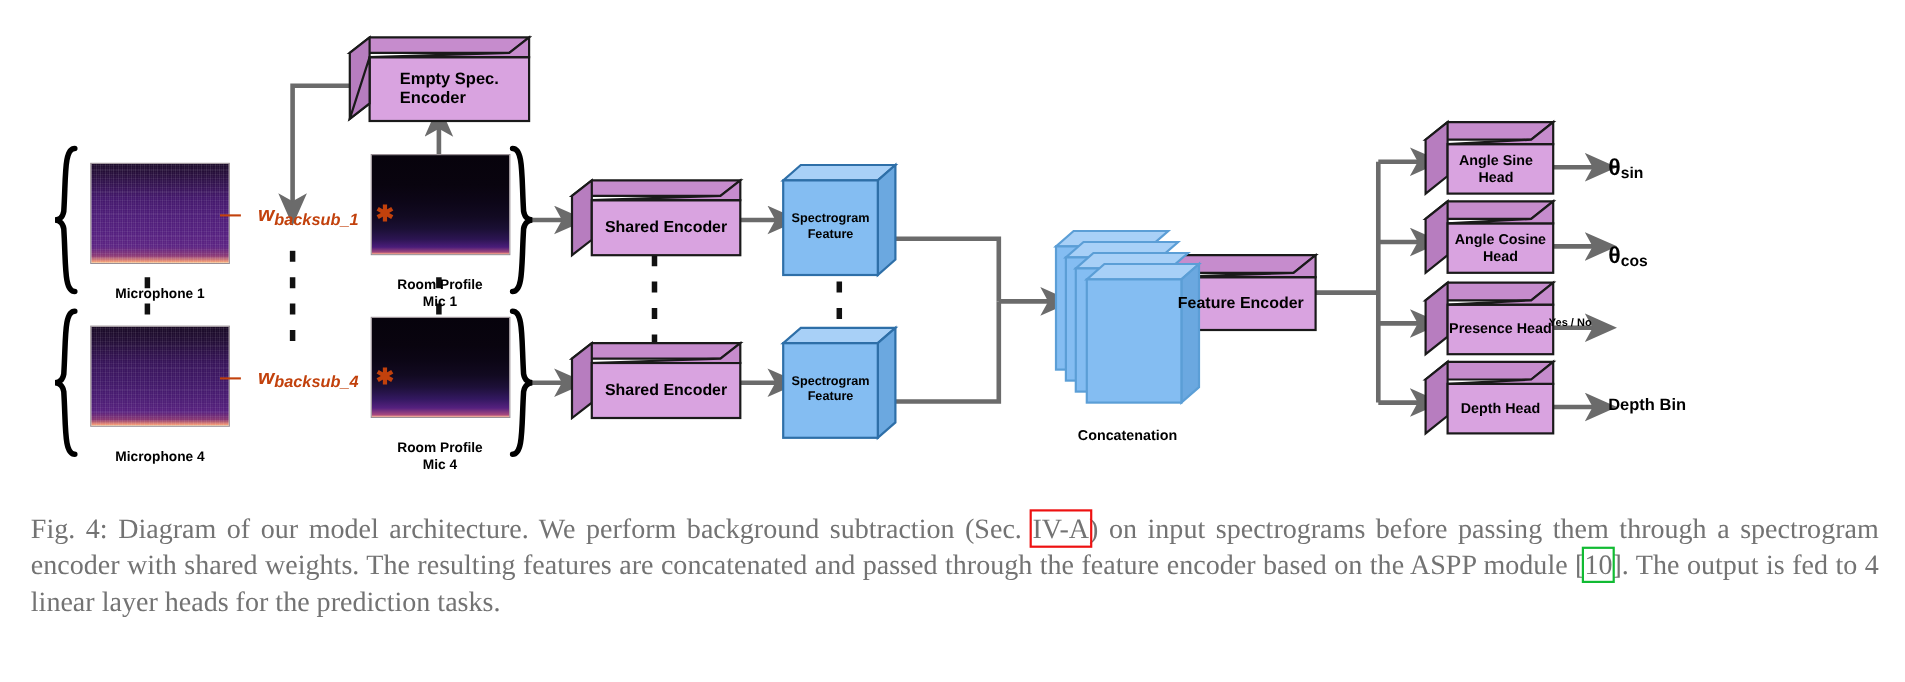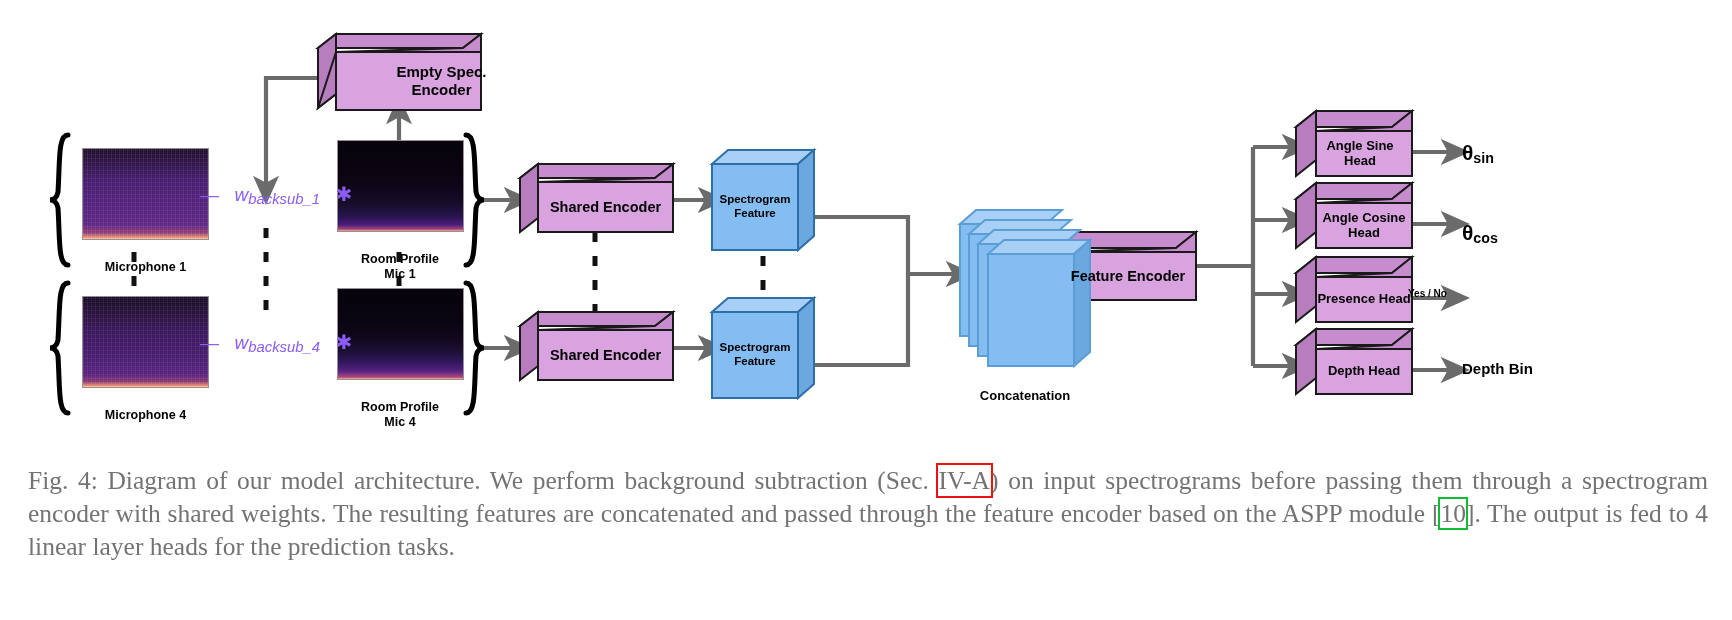--- a/index.html
+++ b/index.html
@@ -23,21 +23,21 @@
     position:absolute; left:0; top:0; right:0; bottom:0;
     opacity:.55; mix-blend-mode:screen;
   }
   .caption-lbl {
     position:absolute; text-align:center; font-weight:bold; color:#000;
     font-size:12.5px; line-height:1.25; white-space:pre-line;
   }
 
   
   .mathlbl {
-    position:absolute; font-weight:normal; color:#8b5cf6;
+    position:absolute; font-weight:bold; color:#c2410c;
     font-family:"Liberation Sans", sans-serif; white-space:nowrap;
   }
   .mathlbl i { font-style:italic; }
   .mathlbl .sub { font-size:.78em; }
 
   .outlbl {
     position:absolute; font-weight:bold; color:#000; font-size:21px;
     white-space:nowrap;
   }
   .outlbl .sub { font-size:.68em; vertical-align:-0.22em; }
@@ -194,21 +194,21 @@
         <rect x="978" y="244" width="20" height="112" fill="#84bdf2" stroke="#5b9ed6" stroke-width="2"></rect>
       </g>
       <g>
         <polygon points="988,254 1074,254 1090,240 1004,240" fill="#a8d0f7" stroke="#5b9ed6" stroke-width="2"></polygon>
         <polygon points="1074,254 1090,240 1090,352 1074,366" fill="#6ba8e0" stroke="#5b9ed6" stroke-width="2"></polygon>
         <rect x="988" y="254" width="86" height="112" fill="#84bdf2" stroke="#5b9ed6" stroke-width="2"></rect>
       </g>
     </g>
   </svg>
 
-  <div class="boxlabel" style="position:absolute;left:336px;top:52px;width:145px;height:58px;display:flex;align-items:center;justify-content:center;text-align:center;font-weight:bold;font-size:15px;line-height:1.18;white-space:pre-line;margin-left:33px;">
+  <div class="boxlabel" style="position:absolute;left:336px;top:52px;width:145px;height:58px;display:flex;align-items:center;justify-content:center;font-weight:bold;font-size:15px;line-height:1.18;white-space:pre-line;">
     <span>Empty Spec.
 Encoder</span>
   </div>
 
   <div style="position:absolute;left:538px;top:182px;width:135px;height:50px;display:flex;align-items:center;justify-content:center;text-align:center;font-weight:bold;font-size:14.5px;">
     <span>Shared Encoder</span>
   </div>
 
   <div style="position:absolute;left:538px;top:330px;width:135px;height:50px;display:flex;align-items:center;justify-content:center;text-align:center;font-weight:bold;font-size:14.5px;">
     <span>Shared Encoder</span>

